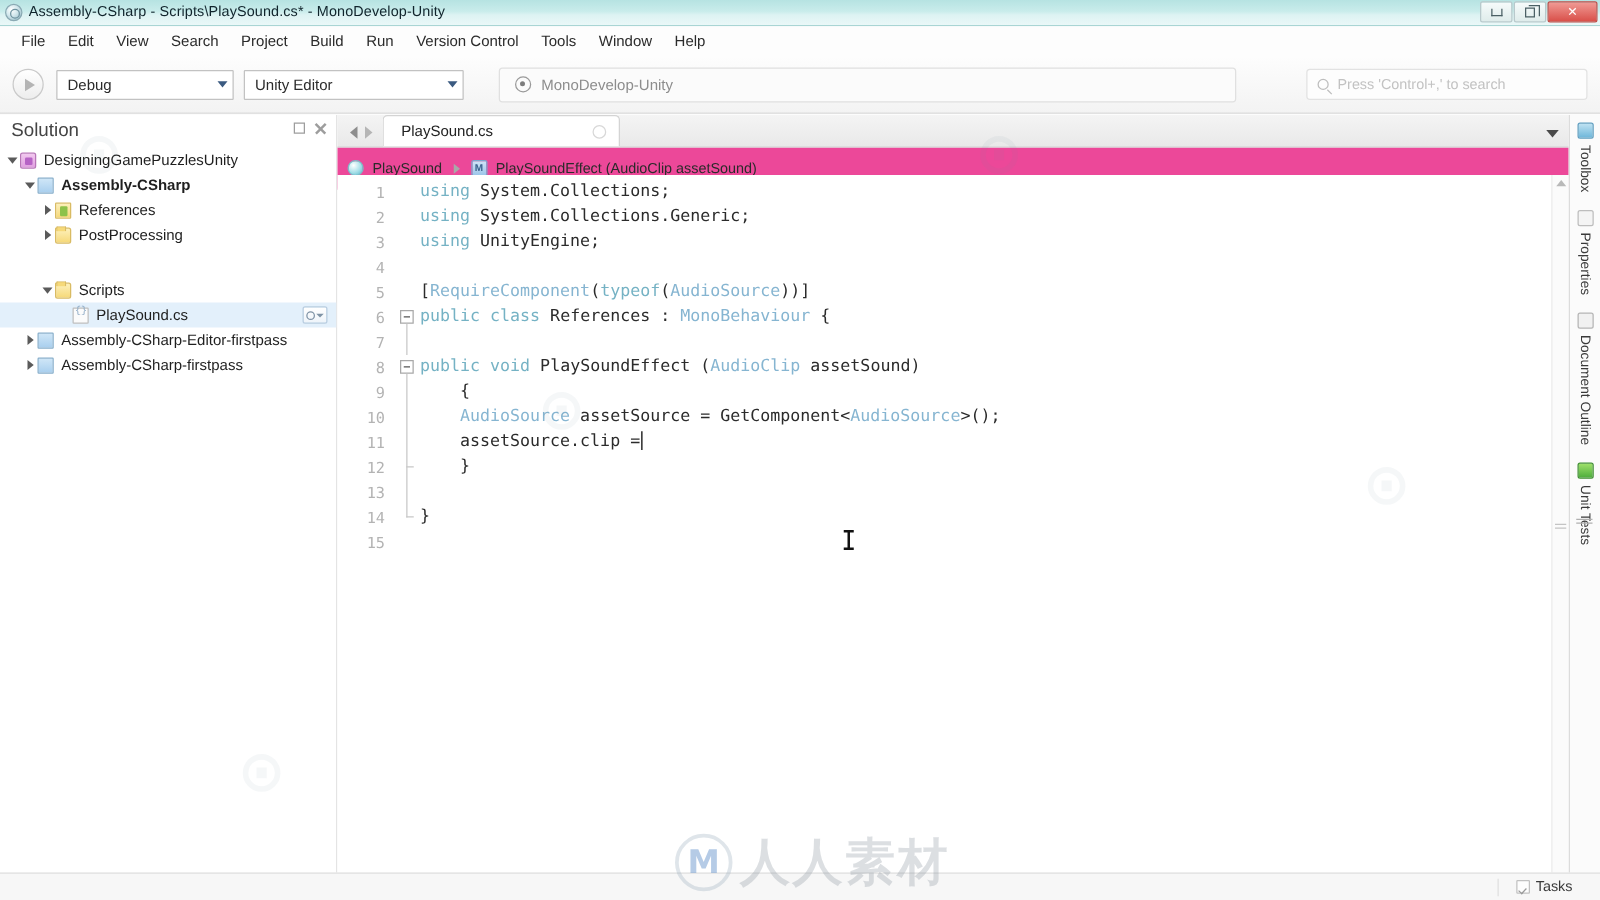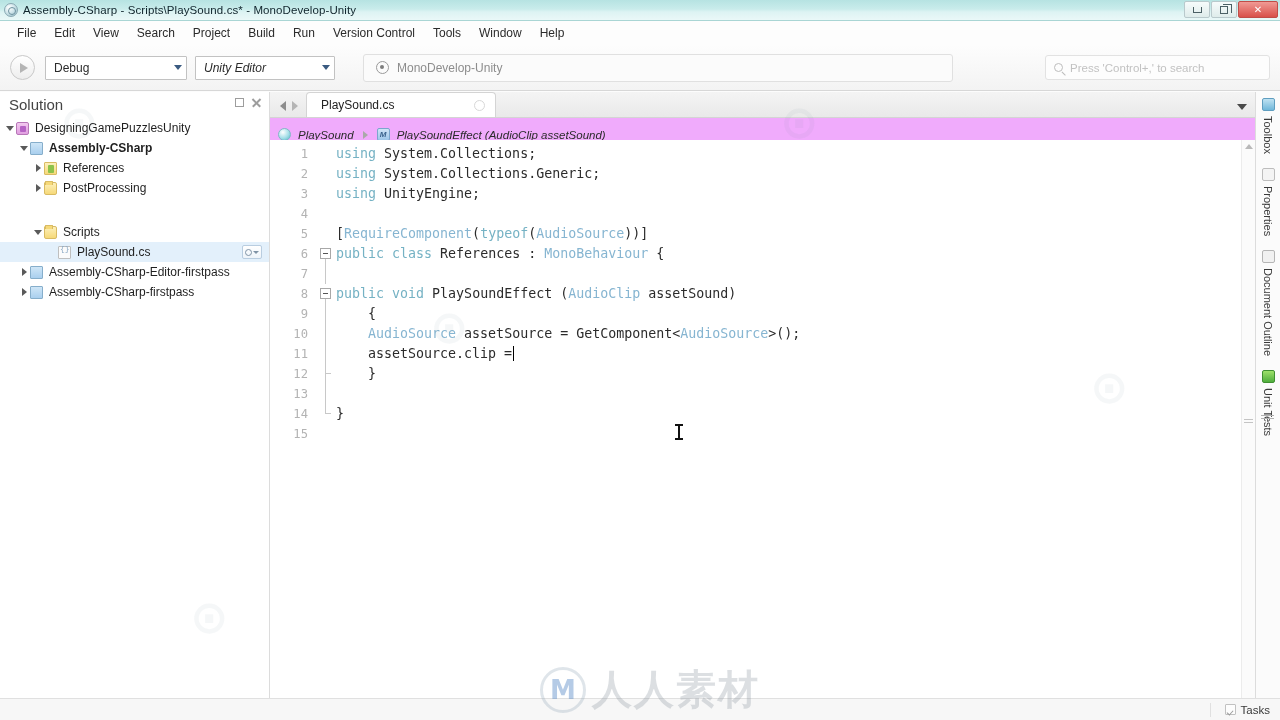--- a/index.html
+++ b/index.html
@@ -93,21 +93,21 @@
     border-bottom: 5px solid transparent;
     margin-left: 3px;
   }
   .combo {
     height: 24px; border: 1px solid #c2c2c2; background: #ffffff;
     display: flex; align-items: center; justify-content: space-between;
     padding: 0 4px 0 8px; font-size: 12px; color: #2b2b2b;
     margin-right: 8px; border-radius: 1px;
   }
   .combo.debug { width: 142px; gap: 24px; }
-  .combo.target { width: 140px; font-style: italic; }
+  .combo.target { width: 176px; }
   .combo-arrow {
     width: 0; height: 0;
     border-left: 4px solid transparent; border-right: 4px solid transparent;
     border-top: 5px solid #3a5a80;
   }
   .solution-btn {
     width: 590px; height: 28px;
     border: 1px solid #e0e0e0; background: #fbfbfb;
     border-radius: 3px; margin-left: 20px;
     display: flex; align-items: center; padding-left: 12px; gap: 8px;
@@ -245,23 +245,23 @@
   .tab-close {
     width: 11px; height: 11px; border-radius: 50%;
     border: 1px solid #d8d8d8; margin-left: 24px;
   }
   .tab-dropdown {
     position: absolute; right: 8px; bottom: 7px;
     width: 0; height: 0; border-left: 5px solid transparent; border-right: 5px solid transparent;
     border-top: 6px solid #4a4a4a;
   }
   .breadcrumb {
-    height: 34px; background: #f0abfc; border-bottom: 1px solid #e6e6e6;
+    height: 34px; background: #ec4899; border-bottom: 1px solid #e6e6e6;
     display: flex; align-items: center; padding-left: 8px; gap: 7px;
-    font-size: 11.5px; color: #2b2b2b; font-style: italic;
+    font-size: 11.5px; color: #2b2b2b;
   }
   .bc-class-icon {
     width: 13px; height: 13px; border-radius: 50%;
     background: radial-gradient(circle at 35% 30%, #ffffff, #a5dfe8 55%, #52b4c7 100%);
     border: 1px solid #7fb9c6; flex: 0 0 auto;
   }
   .bc-sep { width: 0; height: 0; border-top: 4px solid transparent; border-bottom: 4px solid transparent; border-left: 5px solid #a9a9a9; margin: 0 2px; }
   .bc-method-icon {
     width: 13px; height: 13px; border-radius: 2px;
     background: linear-gradient(to bottom, #cfe4f7, #9dc6ea);
@@ -383,21 +383,21 @@
     content: ""; position: absolute; left: 0; width: 13px; height: 1px; background: #b0b0b0;
   }
   .right-handle::before { top: 1px; }
   .right-handle::after  { top: 4px; }
 
   
   .statusbar {
     position: absolute; left: 0; bottom: 0; width: 1280px; height: 22px;
     background: #f7f7f7; border-top: 1px solid #e0e0e0;
     display: flex; align-items: center; justify-content: flex-end;
-    padding-right: 10px;
+    padding-right: 22px;
   }
   .tasks-item { display: flex; align-items: center; gap: 5px; font-size: 11.5px; color: #3a3a3a; }
   .tasks-check {
     width: 11px; height: 11px; border: 1px solid #c1c1c1; background: #fdfdfd;
     position: relative; border-radius: 1px;
   }
   .tasks-check::after {
     content: ""; position: absolute; left: 2px; top: 4px;
     width: 3px; height: 5px; border: solid #9a9a9a; border-width: 0 1.5px 1.5px 0;
     transform: rotate(42deg);

